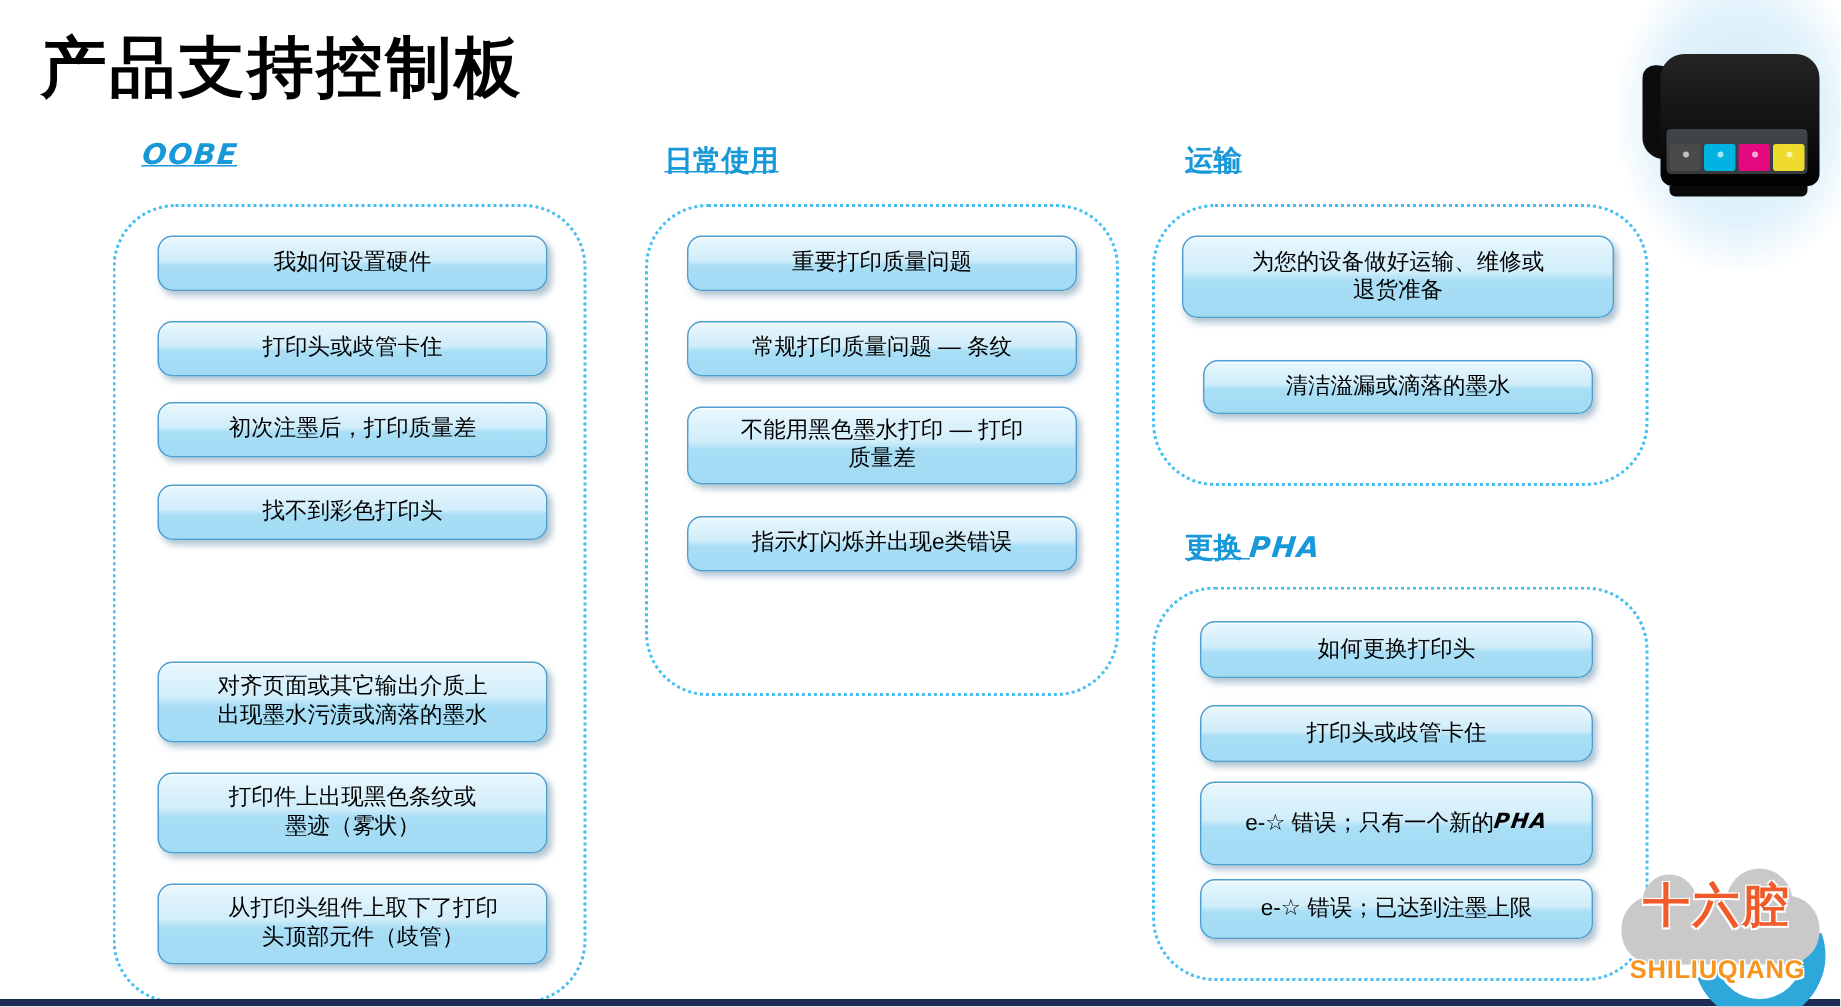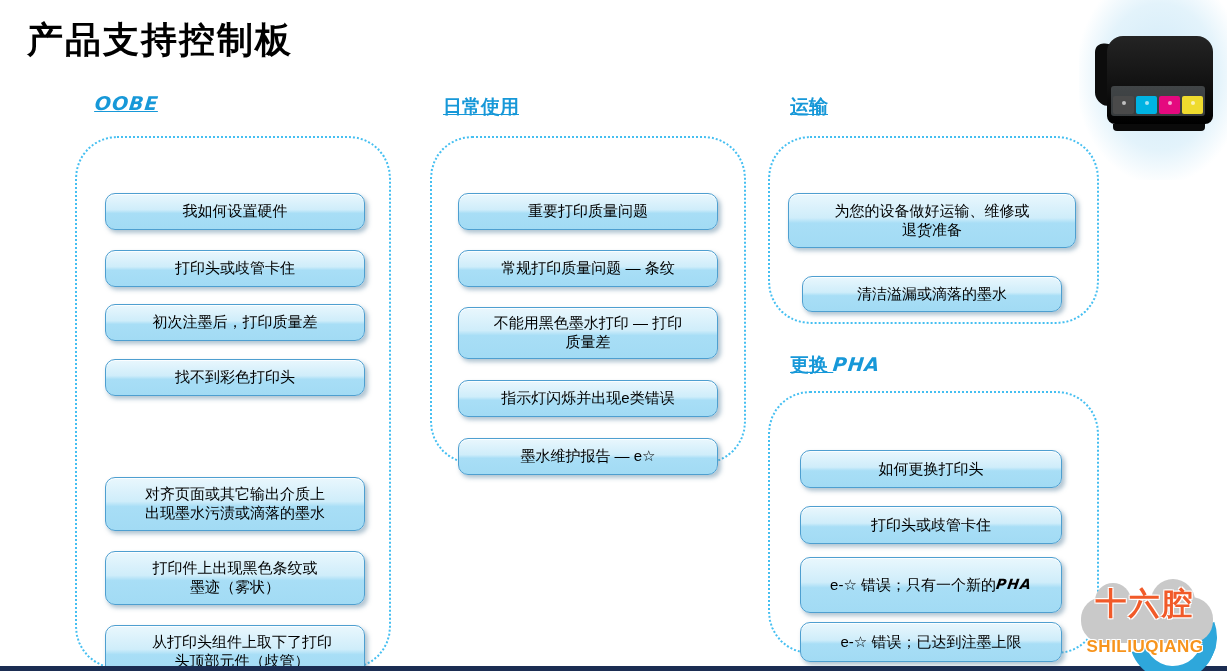--- a/index.html
+++ b/index.html
@@ -1,29 +1,29 @@
 <!DOCTYPE html>
 <html><head>
 <meta charset="utf-8">
 <style>
   html,body{margin:0;padding:0;background:#fff;}
   .stage{position:relative;width:1227px;height:671px;background:#ffffff;overflow:hidden;
          font-family:"Liberation Sans",sans-serif;}
-  .page-title{position:absolute;left:27px;top:16px;font-size:36px;font-weight:bold;color:#000;
+  .page-title{position:absolute;left:27px;top:16px;font-size:44px;font-weight:bold;color:#000;
               letter-spacing:2px;}
   .sec-heading{position:absolute;font-size:19px;font-weight:bold;color:#1798D8;
                text-decoration:underline;}
   .comic{font-family:"DejaVu Sans",sans-serif;font-style:italic;font-weight:900;
          display:inline-block;transform:skewX(-6deg);letter-spacing:1px;}
   .panel{position:absolute;border:2px dotted #45BFF1;border-radius:42px;background:transparent;}
   .btn{position:absolute;box-sizing:border-box;display:flex;align-items:center;justify-content:center;
        text-align:center;white-space:pre-line;line-height:1.25;font-size:15px;color:#000;
        padding:2px 6px;border:1.5px solid #4E9FD0;border-radius:10px;cursor:pointer;
        background:linear-gradient(180deg,#E9F7FD 0%,#CFEDFA 45%,#A8DEF6 55%,#A2DBF4 100%);
-       box-shadow:2.5px 3px 4px rgba(100,140,165,0.5), inset 0 1px 0 rgba(255,255,255,0.8);margin-top:36px;}
+       box-shadow:2.5px 3px 4px rgba(100,140,165,0.5), inset 0 1px 0 rgba(255,255,255,0.8);}
   .btn .comic{transform:skewX(-8deg);font-size:14px;}
   
   .printer{position:absolute;right:0;top:0;width:140px;height:172px;}
   .printer-glow{position:absolute;inset:-8px;background:radial-gradient(ellipse at 52% 45%,
         #CFE9F8 0%,#E3F3FB 50%,rgba(255,255,255,0) 74%);}
   .printer-body{position:absolute;left:20px;top:36px;width:106px;height:88px;
         background:linear-gradient(180deg,#242424 0%,#101010 60%,#000 100%);
         border-radius:16px 16px 8px 8px;}
   .printer-wing{position:absolute;left:8px;top:44px;width:26px;height:62px;background:#0c0c0c;
         border-radius:10px 0 0 12px;transform:skewY(8deg);}
@@ -74,21 +74,20 @@
   <div class="btn" style="left:105px;top:589px;width:260px;height:54px;padding-left:20px;">从打印头组件上取下了打印
 头顶部元件（歧管）</div>
 
   <div class="sec-heading" style="left:443px;top:94px;">日常使用</div>
   <div class="panel" style="left:430px;top:136px;width:312px;height:324px;"></div>
   <div class="btn" style="left:458px;top:157px;width:260px;height:37px;">重要打印质量问题</div>
   <div class="btn" style="left:458px;top:214px;width:260px;height:37px;">常规打印质量问题 — 条纹</div>
   <div class="btn" style="left:458px;top:271px;width:260px;height:52px;">不能用黑色墨水打印 — 打印
 质量差</div>
   <div class="btn" style="left:458px;top:344px;width:260px;height:37px;">指示灯闪烁并出现e类错误</div>
-  <div class="btn" style="left:458px;top:402px;width:260px;height:37px;">墨水维护报告 — e☆</div>
 
   <div class="sec-heading" style="left:790px;top:94px;">运输</div>
   <div class="panel" style="left:768px;top:136px;width:327px;height:184px;"></div>
   <div class="btn" style="left:788px;top:157px;width:288px;height:55px;">为您的设备做好运输、维修或
 退货准备</div>
   <div class="btn" style="left:802px;top:240px;width:260px;height:36px;">清洁溢漏或滴落的墨水</div>
 
   <div class="sec-heading" style="left:790px;top:352px;"><span>更换 </span><span class="comic">PHA</span></div>
   <div class="panel" style="left:768px;top:391px;width:327px;height:259px;"></div>
   <div class="btn" style="left:800px;top:414px;width:262px;height:38px;">如何更换打印头</div>

